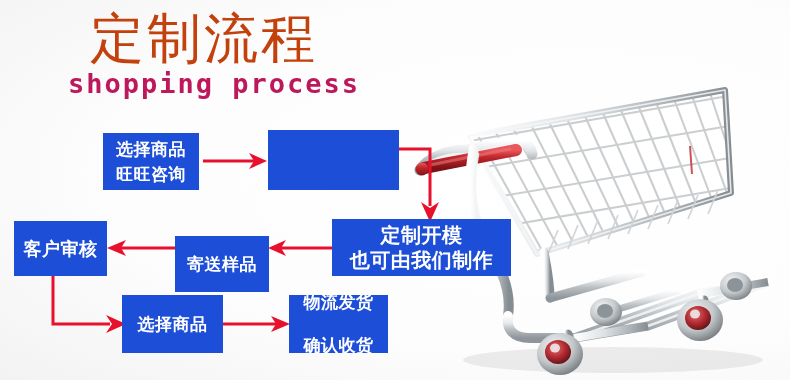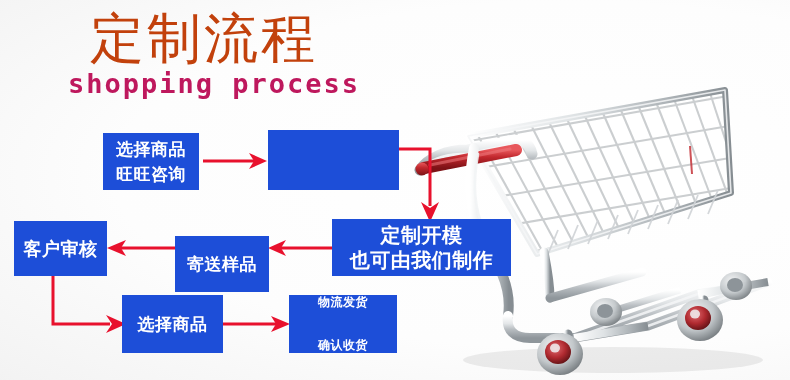--- a/index.html
+++ b/index.html
@@ -80,21 +80,21 @@
     box-sizing: border-box;
   }
   .fbox .ln { display: block; white-space: nowrap; }
 
   #box-select   { left: 103px; top: 133px; width: 96px;  height: 57px; }
   #box-drawing  { left: 268px; top: 130px; width: 131px; height: 60px; font-size: 16px; }
   #box-review   { left: 14px;  top: 221px; width: 93px;  height: 55px; font-size: 18px; }
   #box-sample   { left: 175px; top: 220px; width: 94px;  height: 56px; font-size: 17px; margin-top: 16px; }
   #box-mold     { left: 332px; top: 219px; width: 179px; height: 57px; font-size: 20px; }
   #box-produce  { left: 122px; top: 295px; width: 101px; height: 58px; font-size: 17px; }
-  #box-ship     { left: 289px; top: 295px; width: 108px;  height: 58px; font-size: 12px; gap: 18px; }
+  #box-ship     { left: 289px; top: 295px; width: 99px;  height: 58px; font-size: 17px; gap: 18px; }
 
   
   .conn { position: absolute; }
   .conn svg { display: block; overflow: visible; }
 
   #arrow-1-2  { left: 199px; top: 148px; width: 72px;  height: 26px; }
   #conn-2-4   { left: 396px; top: 140px; width: 56px;  height: 90px; }
   #arrow-4-3  { left: 264px; top: 235px; width: 72px;  height: 26px; }
   #arrow-3-2r { left: 103px; top: 235px; width: 76px;  height: 26px; }
   #conn-3-5   { left: 44px;  top: 273px; width: 86px;  height: 60px; }

